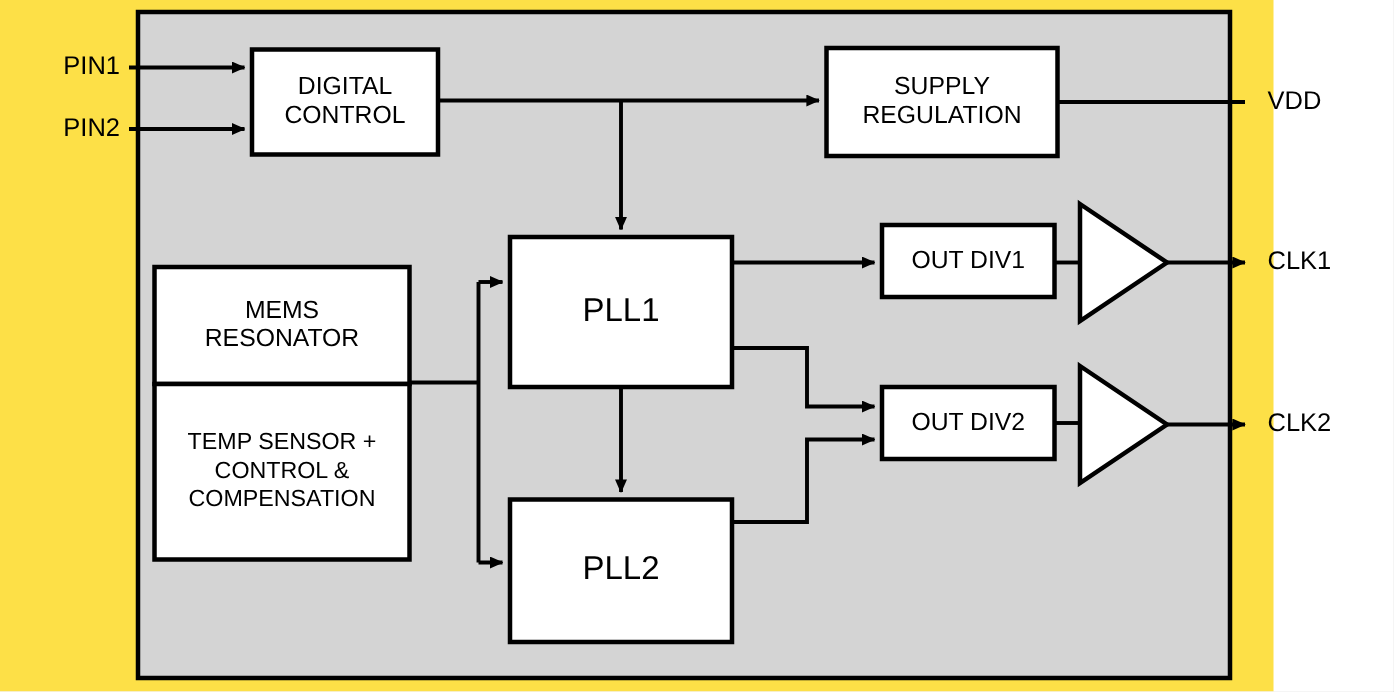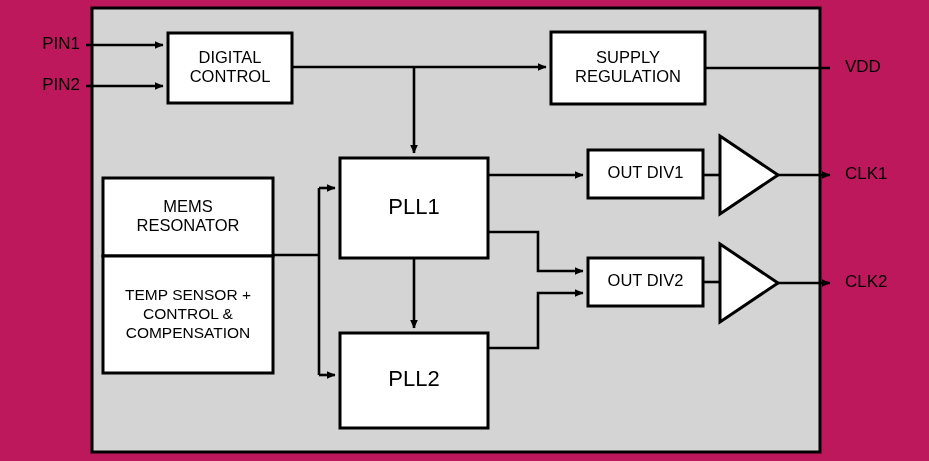--- a/index.html
+++ b/index.html
@@ -2,23 +2,23 @@
 <html><head>
 <meta charset="utf-8">
 <style>
   html, body {
     margin: 0;
     padding: 0;
     background: #ffffff;
   }
   #diagram-root {
     position: relative;
-    width: 929px;
+    width: 849px;
     height: 461px;
-    background: #be185d;
+    background: #fde047;
     font-family: "Liberation Sans", sans-serif;
   }
   svg#block-diagram {
     display: block;
     width: 929px;
     height: 461px;
   }
   .chip-panel {
     fill: #d4d4d4;
     stroke: #000000;

